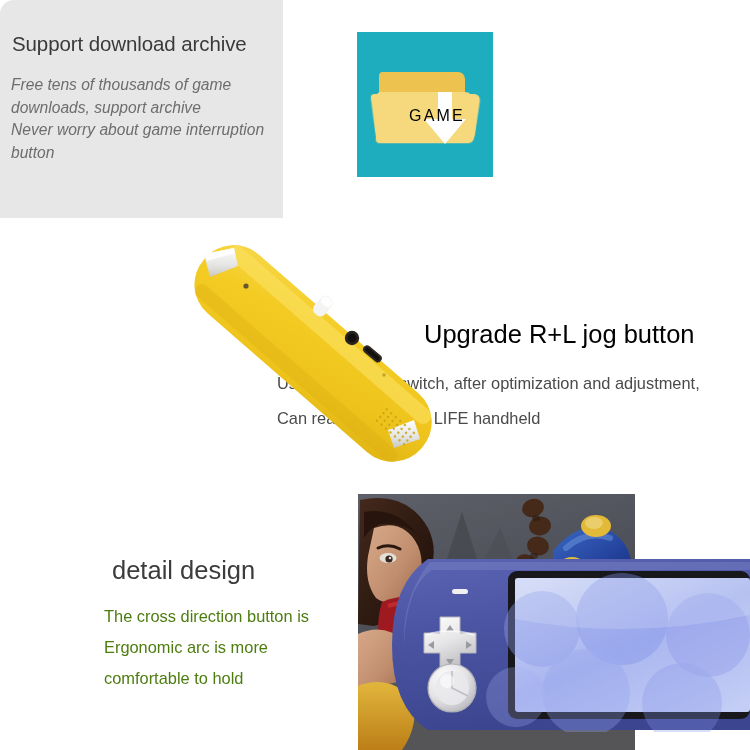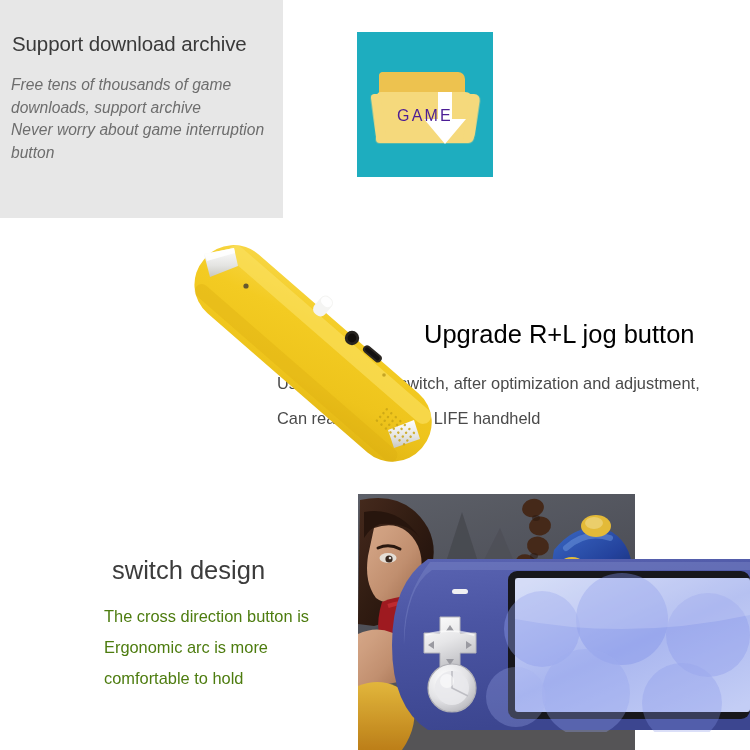--- a/index.html
+++ b/index.html
@@ -11,20 +11,21 @@
   body {
     font-family: "Liberation Sans", sans-serif;
     -webkit-font-smoothing: antialiased;
   }
   #page {
     position: relative;
     width: 750px;
     height: 750px;
     overflow: hidden;
     background: #ffffff;
+    border-radius: 14px;
   }
 
   
   .gray-panel {
     position: absolute;
     left: 0;
     top: 0;
     width: 283px;
     height: 218px;
     background: #e7e7e7;
@@ -114,27 +115,27 @@
     right: -4px;
     top: 2px;
     width: 11px;
     height: 44px;
     background: #f5d97c;
     transform: skewX(-10deg);
     border-radius: 0 7px 4px 0;
   }
   .folder-label {
     position: absolute;
-    left: 0;
+    left: 12px;
     top: 35px;
     width: 96px;
     text-align: center;
     font-size: 16px;
     letter-spacing: 2.2px;
-    color: #4c1d95;
+    color: #000000;
     z-index: 4;
     font-family: "Liberation Sans", sans-serif;
   }
   .dl-arrow {
     position: absolute;
     left: 45px;
     top: 20px;
     width: 46px;
     height: 54px;
     z-index: 3;
@@ -336,21 +337,21 @@
           <circle cx="200" cy="186" r="1.25"></circle>
             <circle cx="206" cy="186" r="1.25"></circle>
           <circle cx="212" cy="186" r="1.25"></circle>
             <circle cx="218" cy="186" r="1.25"></circle>
           <circle cx="224" cy="186" r="1.25"></circle>
         </g>
       </g>
     </g>
   </svg>
 
-  <div class="sec3-title">switch design</div>
+  <div class="sec3-title">detail design</div>
 
   <div class="sec3-body">
     <div>The cross direction button is</div>
     <div>Ergonomic arc is more</div>
     <div>comfortable to hold</div>
   </div>
 
   <div class="art-photo">
     <svg viewBox="0 0 277 256" width="277" height="256">
       <defs>

